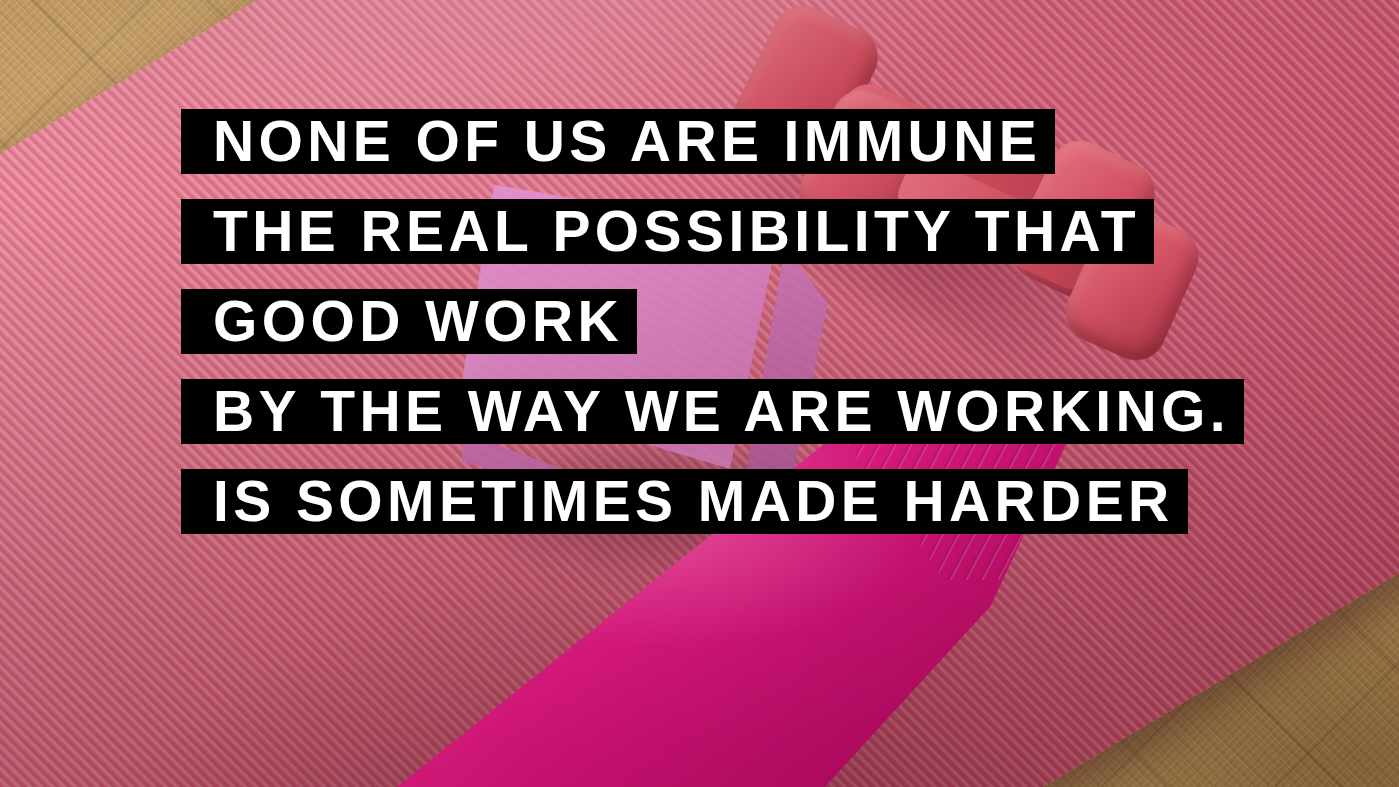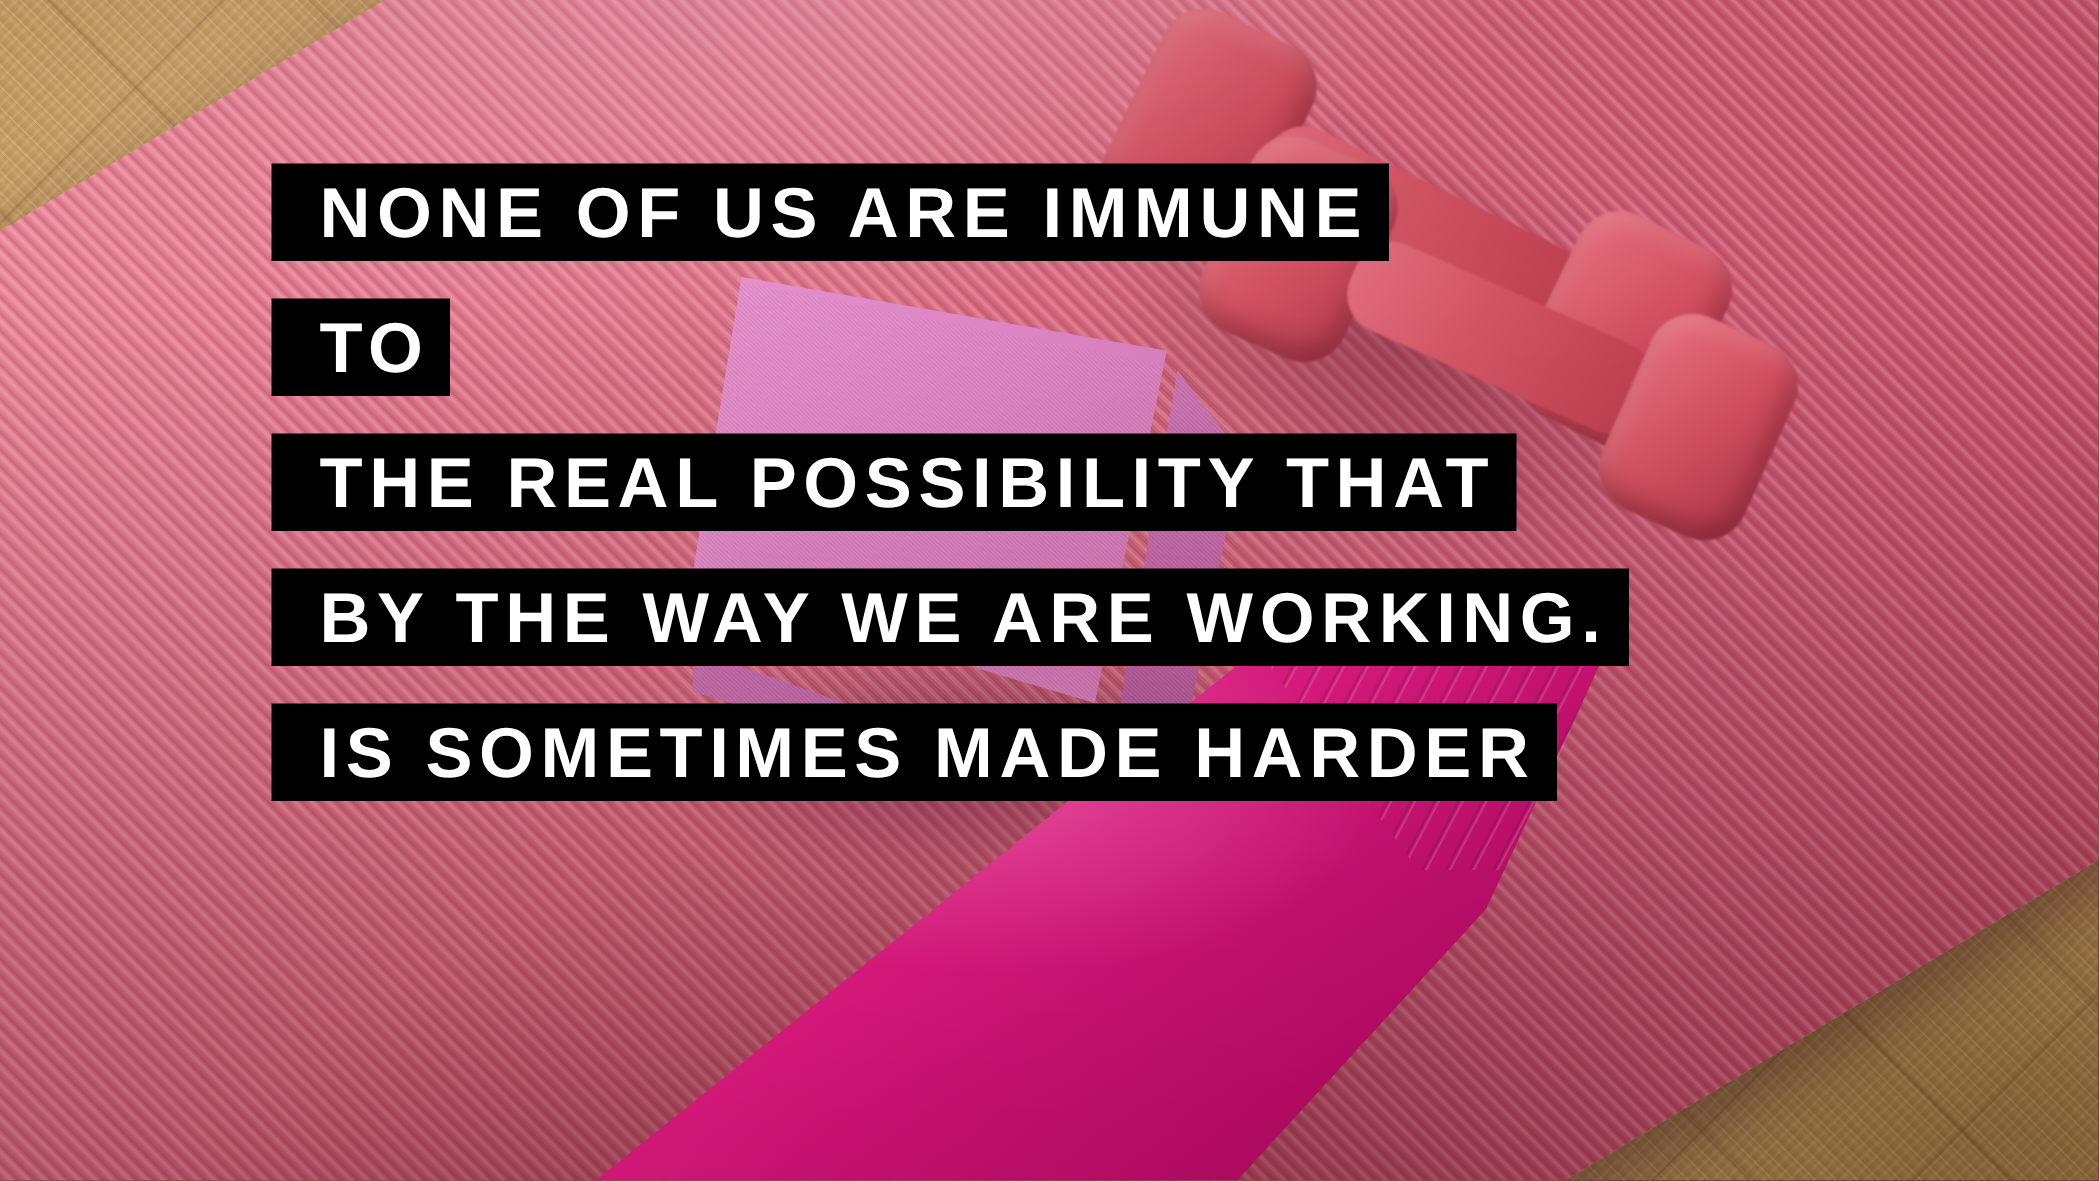--- a/index.html
+++ b/index.html
@@ -253,21 +253,21 @@
     margin: 0 0 25px 0;
     line-height: 0;
   }
   .q-line:last-child { margin-bottom: 0; }
 
   .q-text {
     display: inline-block;
     background: #000000;
     color: #ffffff;
     font-family: "Liberation Sans", sans-serif;
-    font-size: 47px;
+    font-size: 57px;
     font-weight: 700;
     letter-spacing: 4.4px;
     line-height: 65px;
     padding: 0 14px 0 32px;
     white-space: nowrap;
     text-transform: uppercase;
   }
 </style>
 </head>
 <body>
@@ -315,26 +315,26 @@
     </div>
 
     <div class="grade"></div>
   </div>
 
   <blockquote class="quote">
     <span class="q-line">
       <span class="q-text">NONE OF US ARE IMMUNE</span>
     </span>
     <span class="q-line">
-      <span class="q-text">TO</span>
-    </span>
-    <span class="q-line">
       <span class="q-text">THE REAL POSSIBILITY THAT</span>
     </span>
     <span class="q-line">
+      <span class="q-text">GOOD WORK</span>
+    </span>
+    <span class="q-line">
       <span class="q-text">BY THE WAY WE ARE WORKING.</span>
     </span>
     <span class="q-line">
       <span class="q-text">IS SOMETIMES MADE HARDER</span>
     </span>
   </blockquote>
 
 </div>
 
 </body></html>

